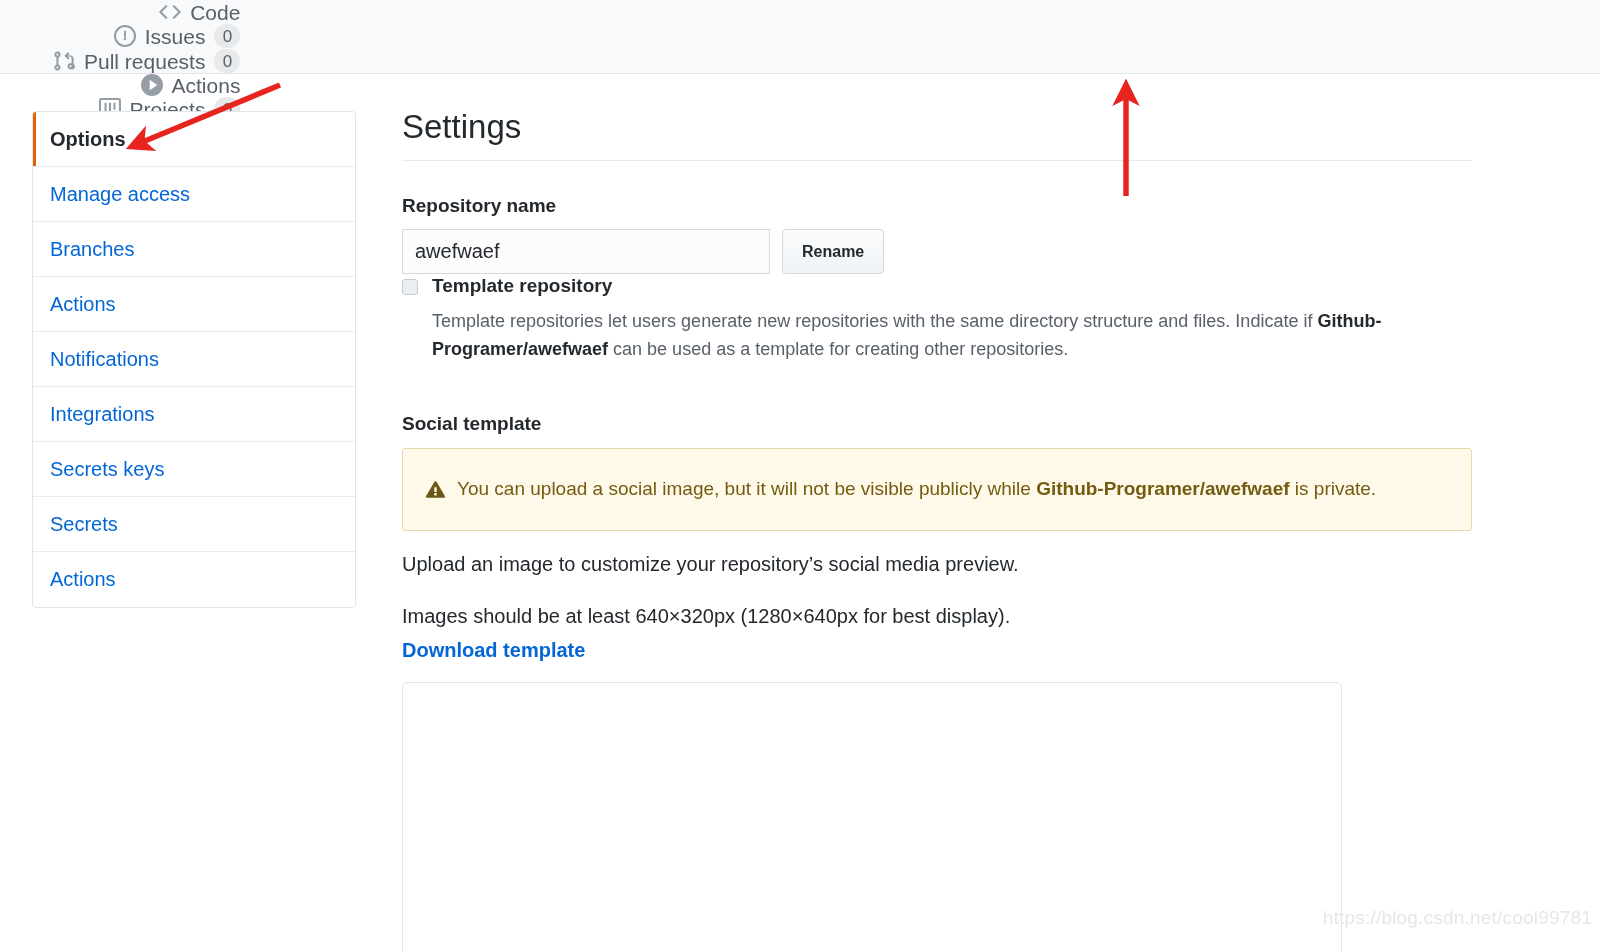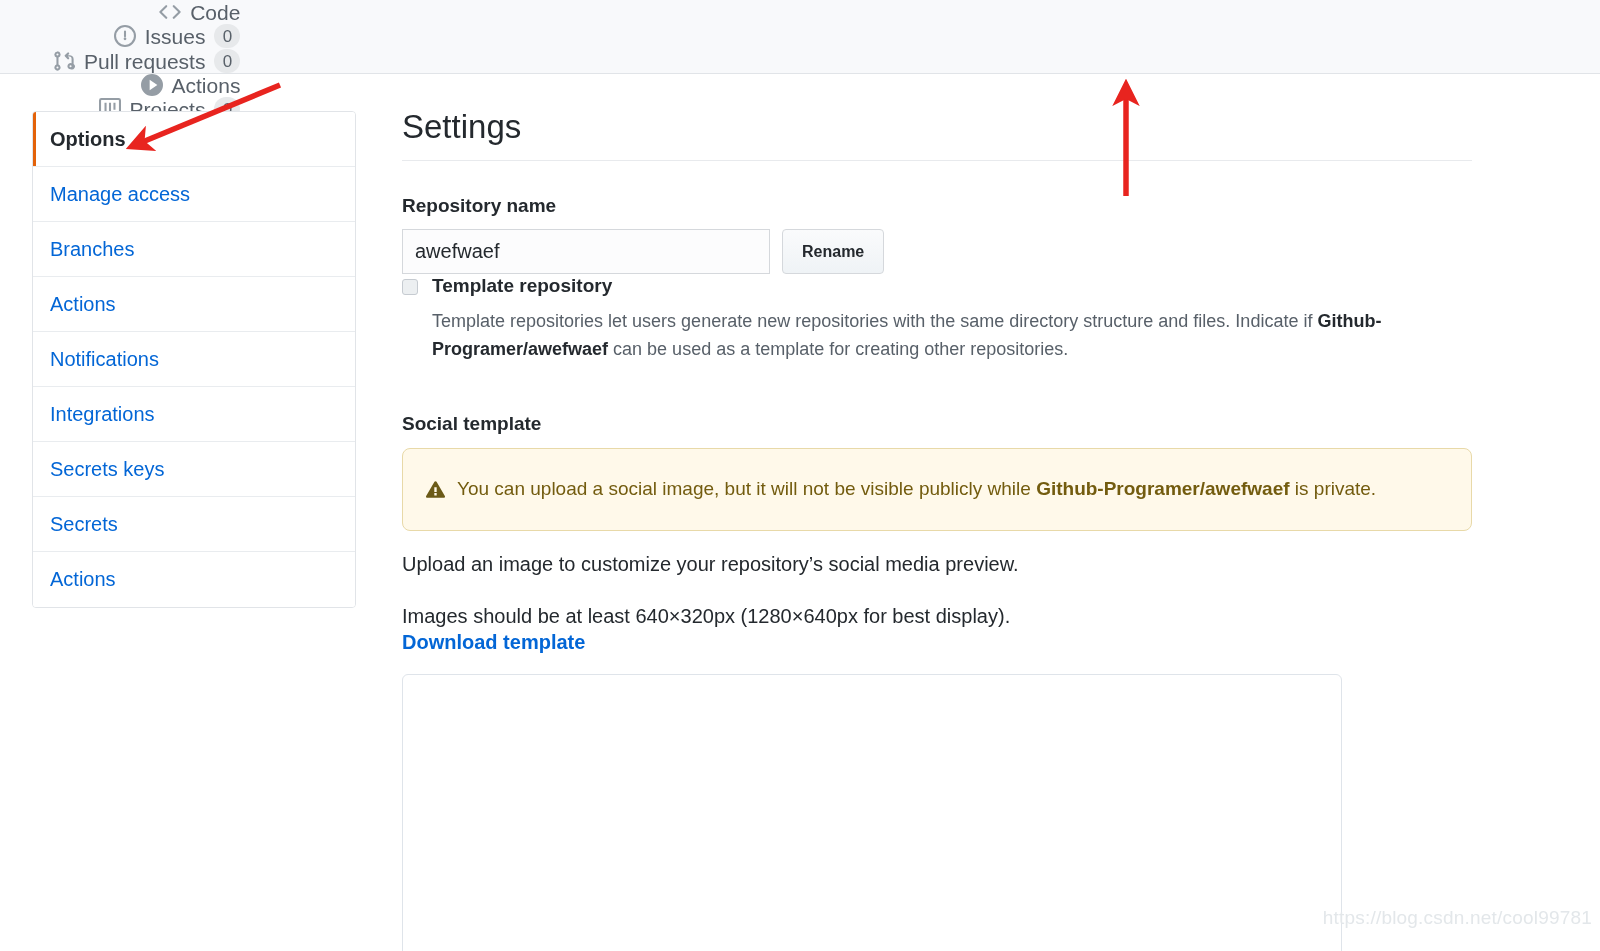--- a/index.html
+++ b/index.html
@@ -128,21 +128,21 @@
     line-height: 1.55; max-width: 955px;
   }
   .cbox-desc b { color: #24292e; font-weight: 700; }
 
   
   .warn-banner {
     margin-top: 13px;
     width: 1070px;
     background: #fff9ea;
     border: 1px solid #e8d9a8;
-    border-radius: 8px;
+    border-radius: 3px;
     padding: 27px 22px;
     display: flex; align-items: center; gap: 11px;
     font-size: 19px; color: #735c0f;
     line-height: 1.4;
   }
   .warn-banner b { font-weight: 700; color: #735c0f; }
   .warn-icon { flex: 0 0 auto; display:inline-flex; color:#6b5a17; }
 
   .body-text { font-size: 20px; color: #24292e; margin-top: 18px; line-height: 1.5; }
   .link { color: #0366d6; font-size: 20px; font-weight: 600; text-decoration: none; cursor: pointer; }
@@ -300,21 +300,21 @@
           <path d="M8.893 1.5c-.183-.31-.52-.5-.887-.5s-.703.19-.886.5L.138 13.499a.98.98 0 0 0 0 1.001c.193.31.53.501.886.501h13.964c.367 0 .704-.19.877-.5a1.03 1.03 0 0 0 .01-1.002L8.893 1.5zM9 13H7v-2h2v2zm0-3H7V6h2v4z"></path>
         </svg>
       </span>
       <span><span>You can upload a social image, but it will not be visible publicly while </span><b>Github-Programer/awefwaef</b><span> is private.</span></span>
     </div>
 
     <div class="body-text">Upload an image to customize your repository’s social media preview.</div>
 
     <div class="body-text" style="margin-top:22px;">Images should be at least 640×320px (1280×640px for best display).</div>
 
-    <a class="link" style="display:inline-block;">Download template</a>
+    <a class="link" style="display:inline-block;margin-top:8px;">Download template</a>
 
     <div class="upload-box"></div>
   </div>
 
   <svg class="anno" style="left:0px; top:60px; width:320px; height:120px;" viewBox="0 0 320 120">
     <defs>
       <marker id="ah1" markerWidth="5" markerHeight="5" refX="2.2" refY="2.5" orient="auto">
         <path d="M0,0 L5,2.5 L0,5 L1.3,2.5 z" fill="#e8241f"></path>
       </marker>
     </defs>

